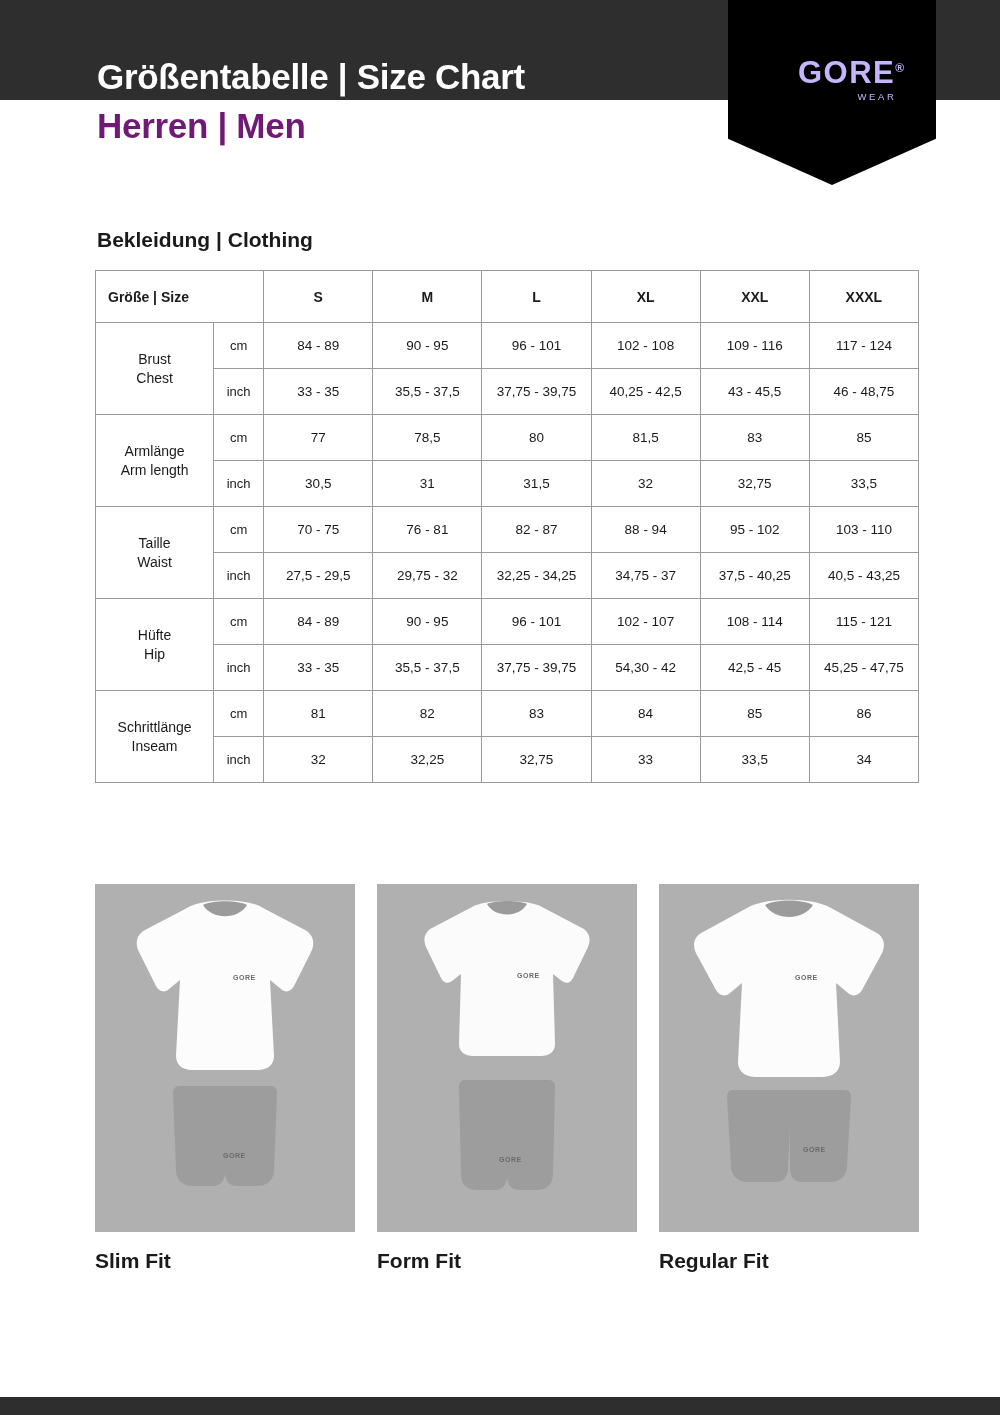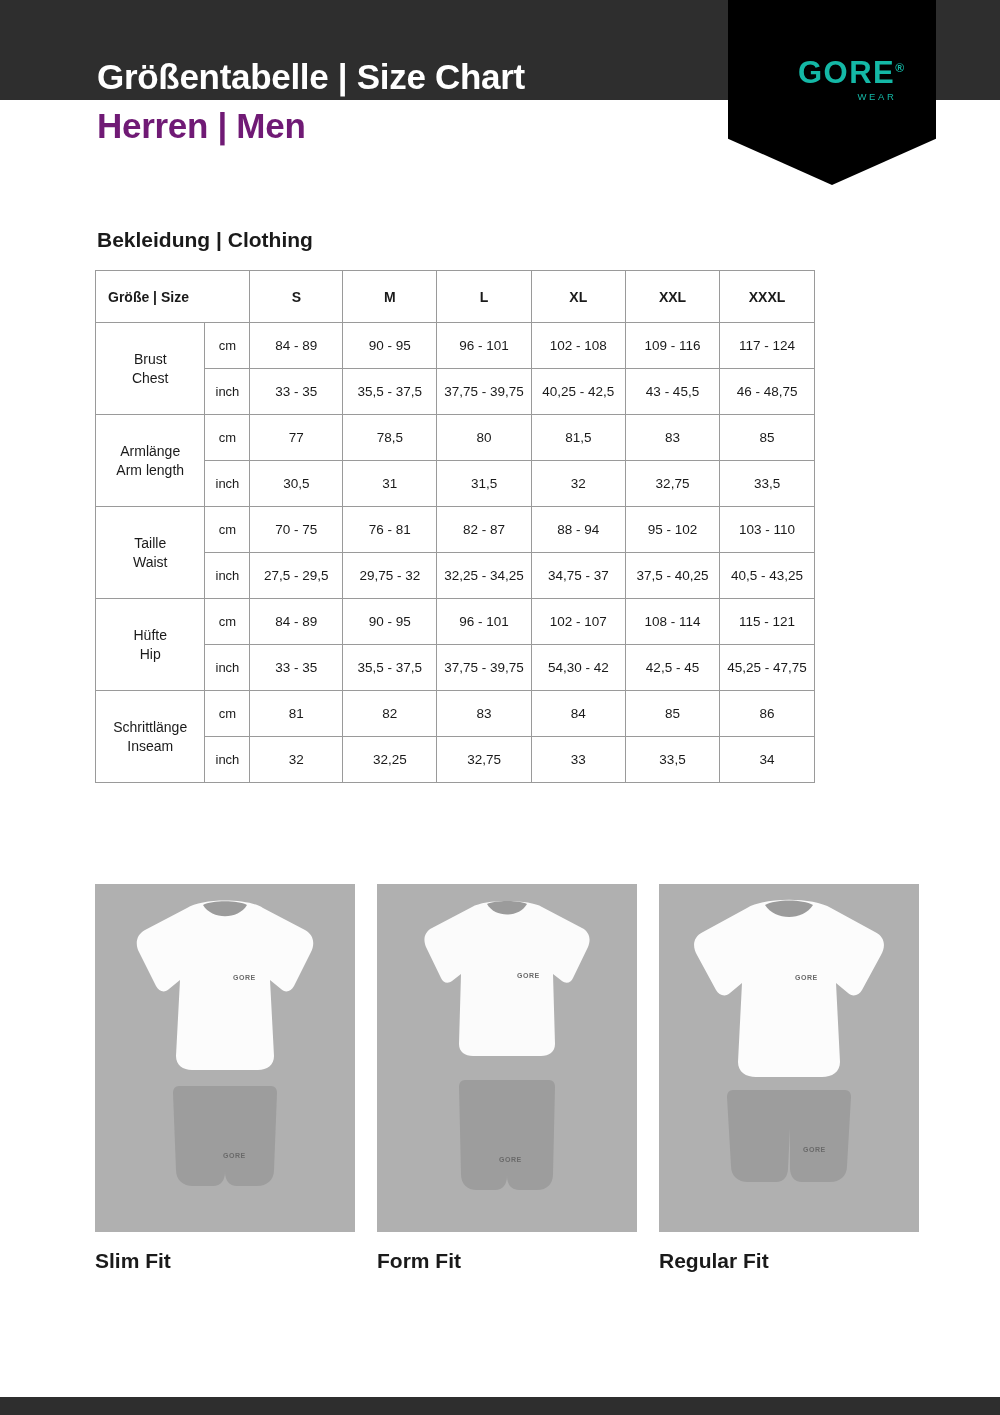--- a/index.html
+++ b/index.html
@@ -55,21 +55,21 @@
     width: 208px; height: 185px;
     background: #000000;
     clip-path: polygon(0 0, 100% 0, 100% 75%, 50% 100%, 0 75%);
     z-index: 4;
   }
   .logo-wrap {
     position: absolute;
     top: 52px; left: 0;
     width: 246px;
     text-align: center;
-    color: #14b8a6;
+    color: #c4b5fd;
   }
   .logo-main {
     font-size: 31px;
     font-weight: bold;
     letter-spacing: 1.5px;
     line-height: 32px;
     position: relative;
     display: inline-block;
   }
   .logo-reg {
@@ -92,21 +92,21 @@
     top: 228px; left: 97px;
     font-size: 21px;
     font-weight: bold;
     color: #1a1a1a;
   }
 
   
   .size-table {
     position: absolute;
     top: 270px; left: 95px;
-    width: 720px;
+    width: 824px;
     border-collapse: collapse;
     font-size: 13.5px;
     color: #1a1a1a;
   }
   .size-table td, .size-table th {
     border: 1px solid #9a9a9a;
     padding: 0;
     text-align: center;
     font-weight: normal;
     height: 46px;

